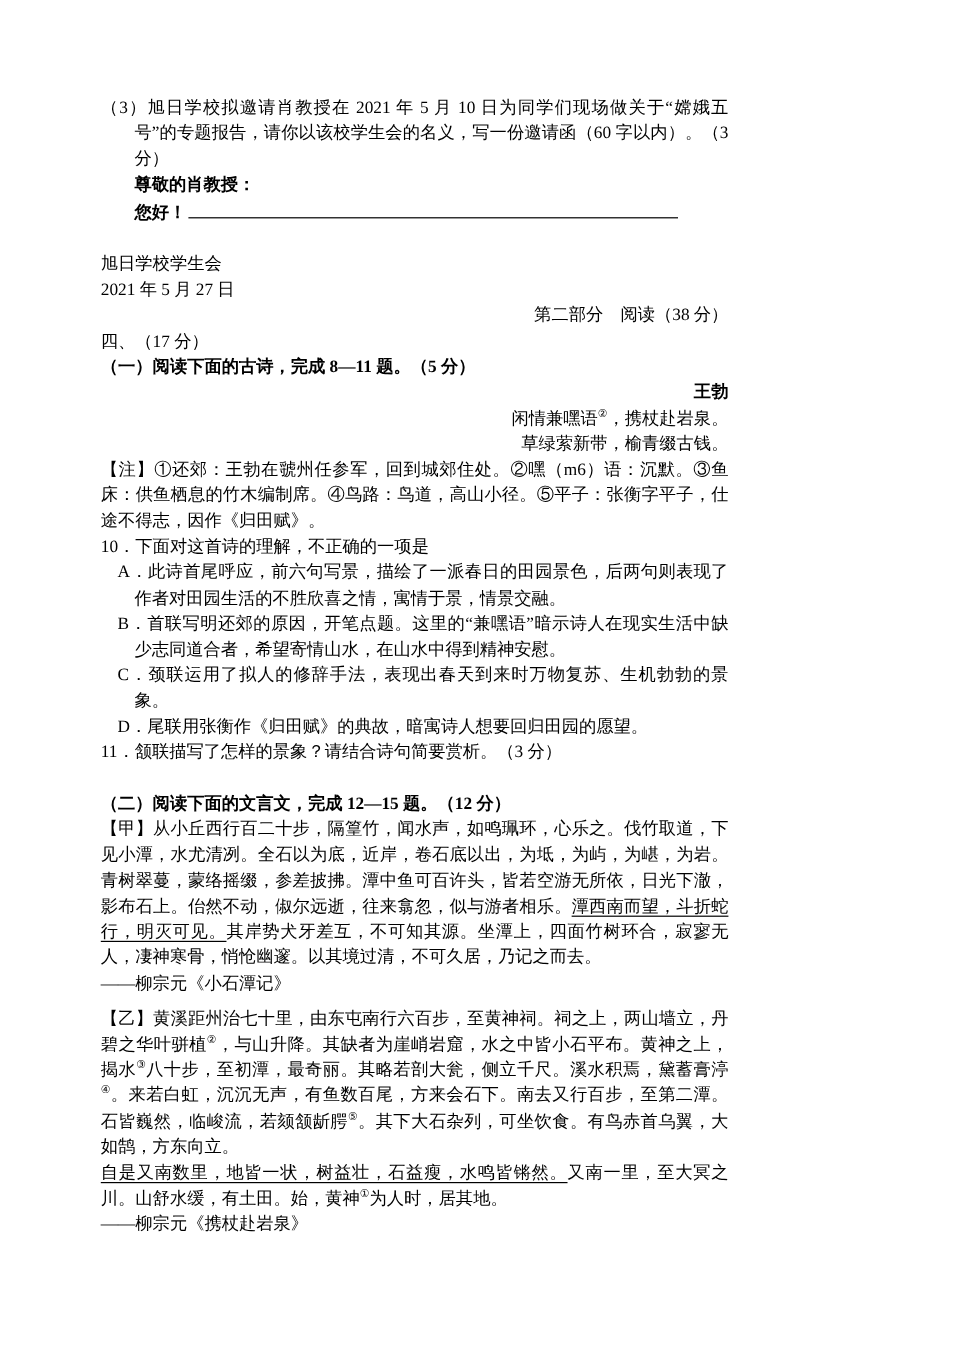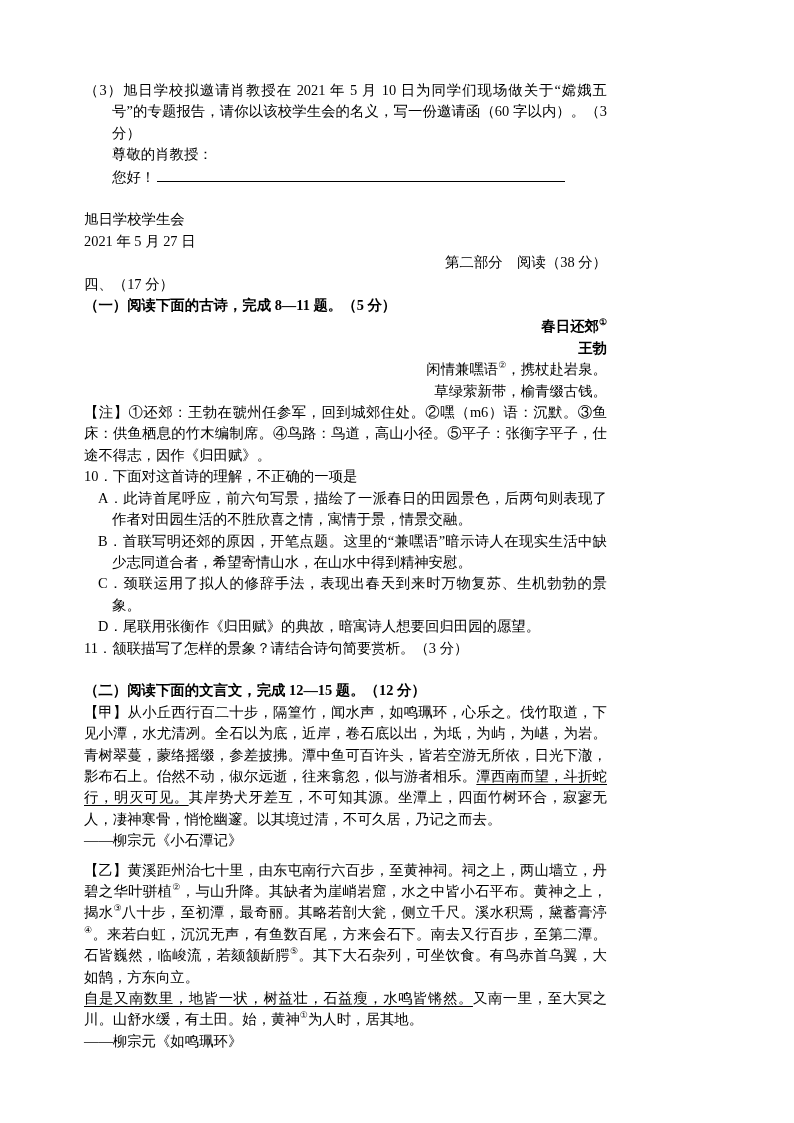--- a/index.html
+++ b/index.html
@@ -16,21 +16,21 @@
     color: #000000;
     overflow: hidden;
     border-radius: 14px;
   }
   .para { margin: 0; }
   .center { text-align: right; }
   .right { }
   .bold { font-weight: bold; }
   .justify { text-align: justify; }
   .hang28 { padding-left: 28px; text-indent: -28px; }
-  .ind2 { margin-left: 28px; }
+  .ind2 { margin-left: 28px; font-weight: bold; }
   .opt { padding-left: 28px; text-indent: -14px; }
   .spacer-line { height: 21.4px; }
   .spacer-half { height: 8px; }
   .sup { font-size: 9px; vertical-align: super; line-height: 0; }
   .useg { text-decoration: underline; text-underline-offset: 2.5px; }
   .answer-blank {
     display: inline-block;
     width: 408px;
     height: 15px;
     border-bottom: 1px solid #000;
@@ -54,21 +54,20 @@
   <div class="spacer-line"></div>
 
   <div class="para right">旭日学校学生会</div>
   <div class="para right">2021 年 5 月 27 日</div>
 
   <div class="para center">第二部分　阅读（38 分）</div>
   <div class="para">四、（17 分）</div>
 
   <div class="para bold">（一）阅读下面的古诗，完成 8—11 题。（5 分）</div>
 
-  <div class="para center bold"><span>春日还郊</span><span class="sup">①</span></div>
   <div class="para center bold">王勃</div>
   <div class="para center"><span>闲情兼嘿语</span><span class="sup">②</span><span>，携杖赴岩泉。</span></div>
   <div class="para center"><span>草绿萦新带，榆青缀古钱。</span></div>
 
   <div class="para justify">【注】①还郊：王勃在虢州任参军，回到城郊住处。②嘿（m6）语：沉默。③鱼床：供鱼栖息的竹木编制席。④鸟路：鸟道，高山小径。⑤平子：张衡字平子，仕途不得志，因作《归田赋》。</div>
 
   <div class="para">10．下面对这首诗的理解，不正确的一项是</div>
   <div class="para opt justify">A．此诗首尾呼应，前六句写景，描绘了一派春日的田园景色，后两句则表现了作者对田园生活的不胜欣喜之情，寓情于景，情景交融。</div>
   <div class="para opt justify">B．首联写明还郊的原因，开笔点题。这里的“兼嘿语”暗示诗人在现实生活中缺少志同道合者，希望寄情山水，在山水中得到精神安慰。</div>
   <div class="para opt justify">C．颈联运用了拟人的修辞手法，表现出春天到来时万物复苏、生机勃勃的景象。</div>
@@ -79,15 +78,15 @@
 
   <div class="para bold">（二）阅读下面的文言文，完成 12—15 题。（12 分）</div>
 
   <div class="para justify"><span>【甲】从小丘西行百二十步，隔篁竹，闻水声，如鸣珮环，心乐之。伐竹取道，下见小潭，水尤清冽。全石以为底，近岸，卷石底以出，为坻，为屿，为嵁，为岩。青树翠蔓，蒙络摇缀，参差披拂。潭中鱼可百许头，皆若空游无所依，日光下澈，影布石上。佁然不动，俶尔远逝，往来翕忽，似与游者相乐。</span><span class="useg">潭西南而望，斗折蛇行，明灭可见。</span><span>其岸势犬牙差互，不可知其源。坐潭上，四面竹树环合，寂寥无人，凄神寒骨，悄怆幽邃。以其境过清，不可久居，乃记之而去。</span></div>
   <div class="para right">——柳宗元《小石潭记》</div>
 
   <div class="spacer-half"></div>
 
   <div class="para justify"><span>【乙】黄溪距州治七十里，由东屯南行六百步，至黄神祠。祠之上，两山墙立，丹碧之华叶骈植</span><span class="sup">②</span><span>，与山升降。其缺者为崖峭岩窟，水之中皆小石平布。黄神之上，揭水</span><span class="sup">③</span><span>八十步，至初潭，最奇丽。其略若剖大瓮，侧立千尺。溪水积焉，黛蓄膏渟</span><span class="sup">④</span><span>。来若白虹，沉沉无声，有鱼数百尾，方来会石下。南去又行百步，至第二潭。石皆巍然，临峻流，若颏颔龂腭</span><span class="sup">⑤</span><span>。其下大石杂列，可坐饮食。有鸟赤首乌翼，大如鹄，方东向立。</span></div>
   <div class="para justify"><span class="useg">自是又南数里，地皆一状，树益壮，石益瘦，水鸣皆锵然。</span><span>又南一里，至大冥之川。山舒水缓，有土田。始，黄神</span><span class="sup">①</span><span>为人时，居其地。</span></div>
-  <div class="para right">——柳宗元《如鸣珮环》</div>
+  <div class="para right">——柳宗元《携杖赴岩泉》</div>
 
 </div>
 
 </body></html>

